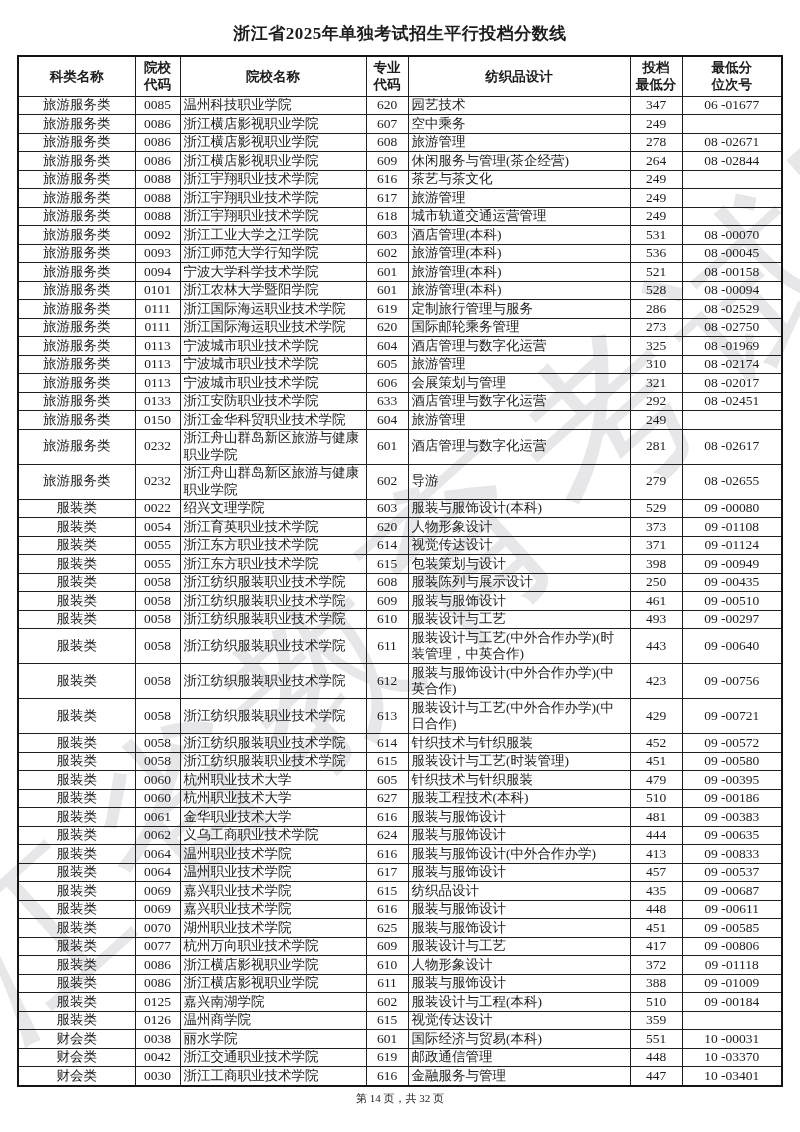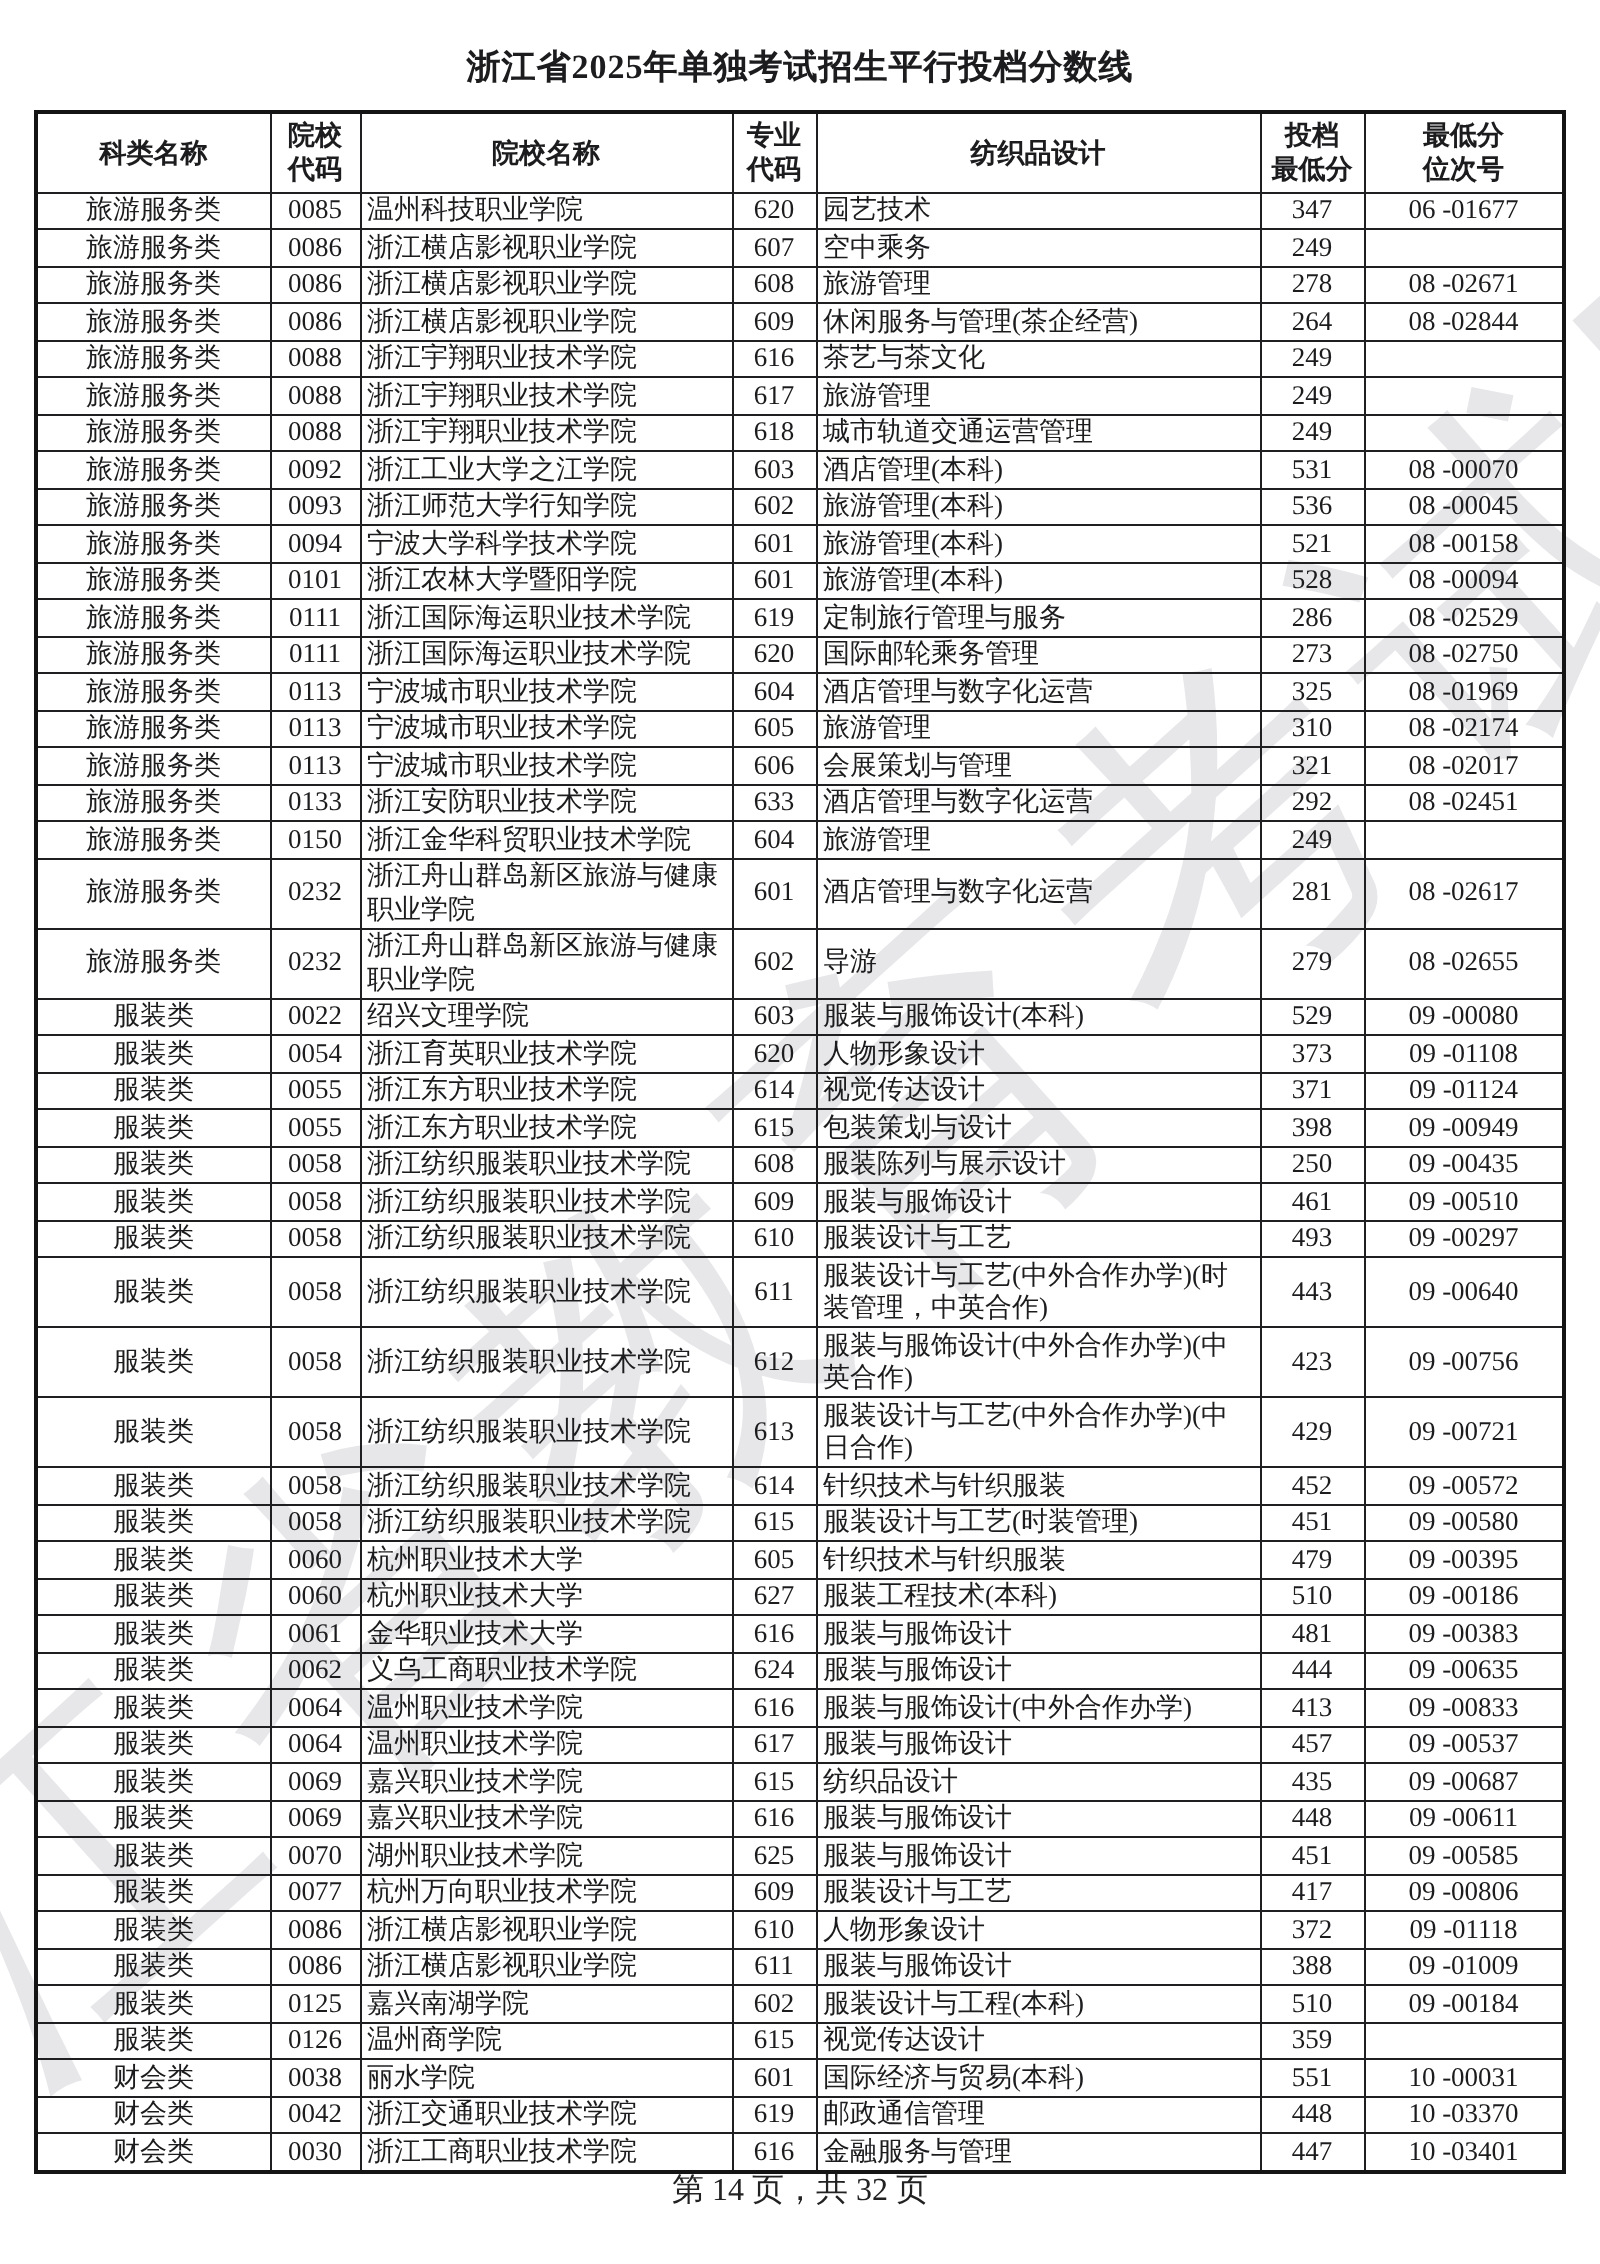--- a/index.html
+++ b/index.html
@@ -69,21 +69,21 @@
   .col-mcode     { width: 42px;  }
   .col-major     { width: 222px; }
   .col-score     { width: 52px;  }
   .col-rank      { width: 100px; }
   .page-footer {
     position: absolute;
     left: 0;
     right: 0;
     bottom: 26px;
     text-align: center;
-    font-size: 16px;
+    font-size: 11px;
     color: #222;
   }
 </style>
 </head>
 <body>
 
 <div class="watermark">浙江省教育考试院</div>
 
 <div class="page">
   <div class="doc-title">浙江省2025年单独考试招生平行投档分数线</div>

